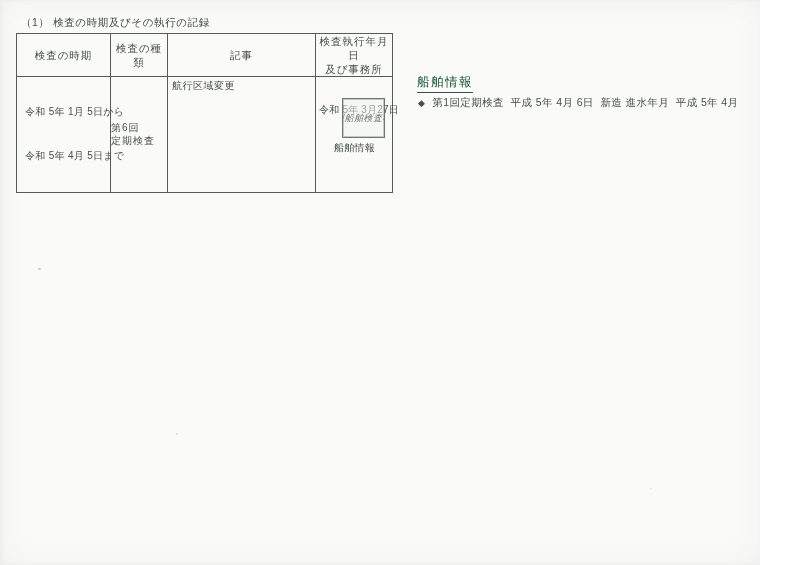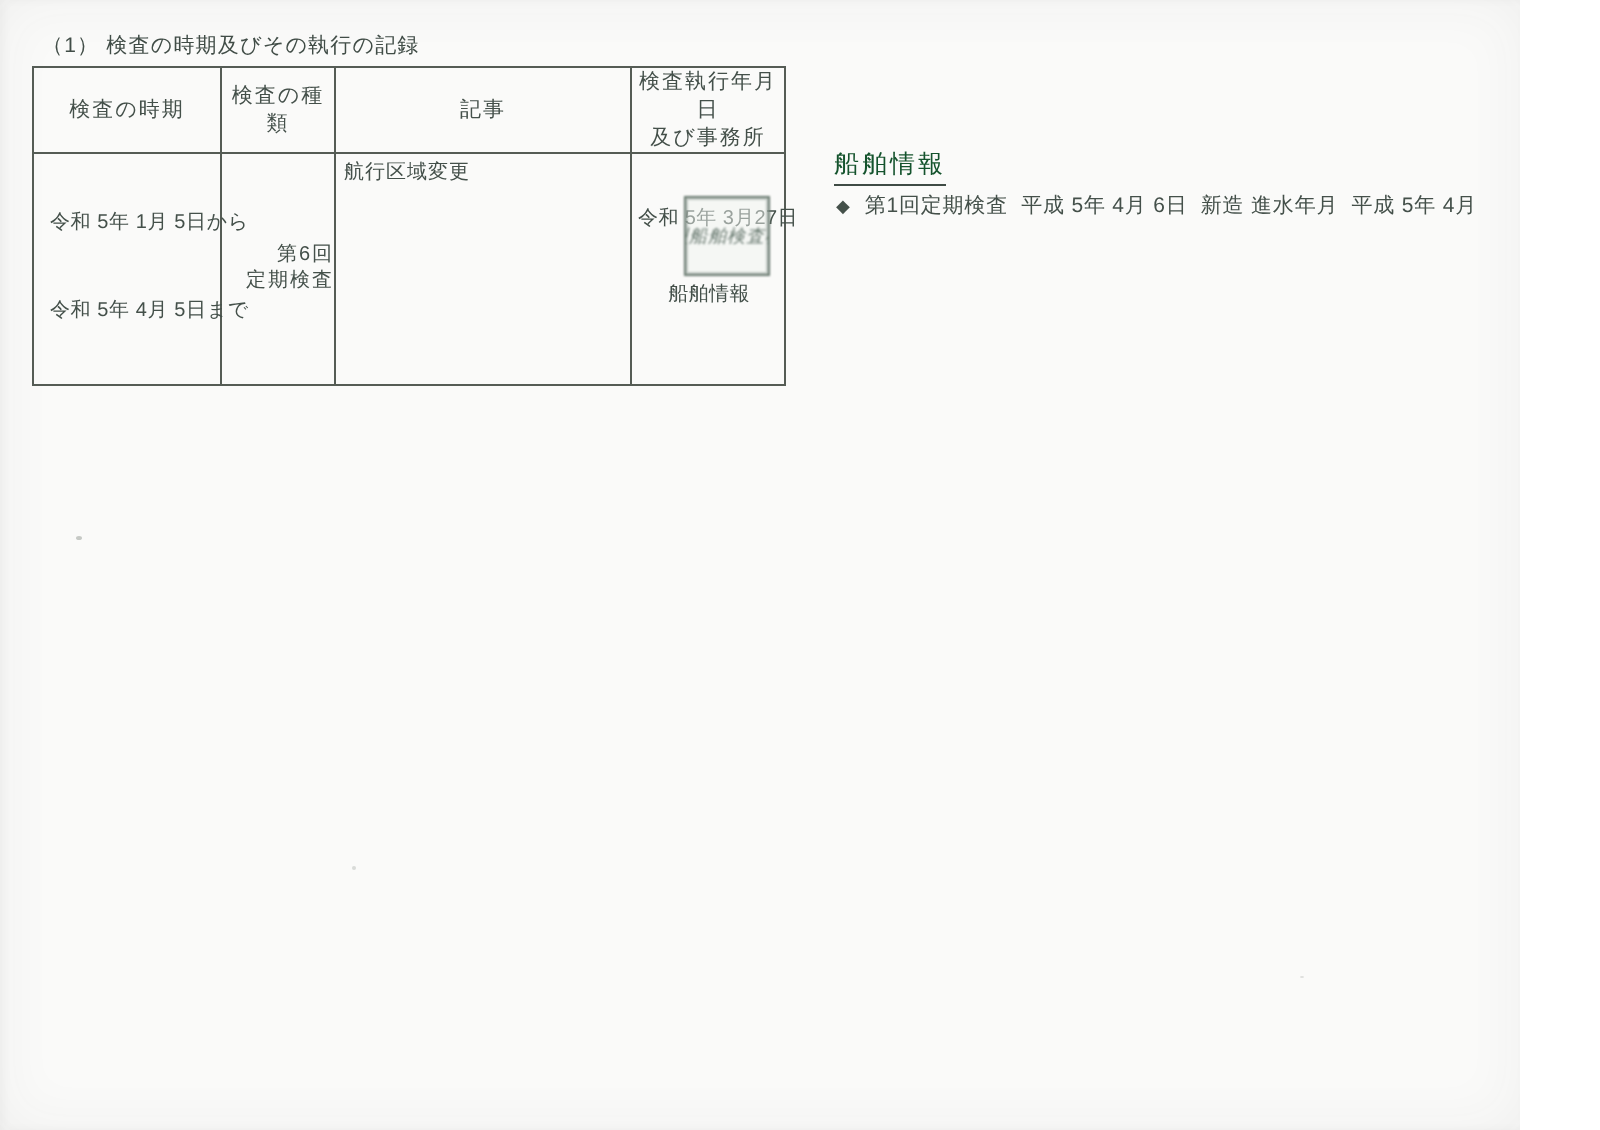--- a/index.html
+++ b/index.html
@@ -49,21 +49,21 @@
   th { font-size:10.5px; letter-spacing:1px; text-align:center; vertical-align:middle; line-height:14px; }
   td.c-period {
     vertical-align:middle;
     padding-left:8px;
     font-size:10px;
     white-space:pre;
     letter-spacing:0.3px;
   }
   td.c-period div { line-height:22px; }
   td.c-kind {
-    text-align:right; vertical-align:middle;
+    text-align:left; vertical-align:middle;
     font-size:10px; line-height:13px; letter-spacing:1px;
   }
   td.c-note {
     vertical-align:top; padding:2px 4px;
     font-size:10px; letter-spacing:0.5px;
   }
   td.c-exec {
     position:relative;
     vertical-align:top; padding:2px 2px 0 3px;
     font-size:10px; line-height:12.5px;

